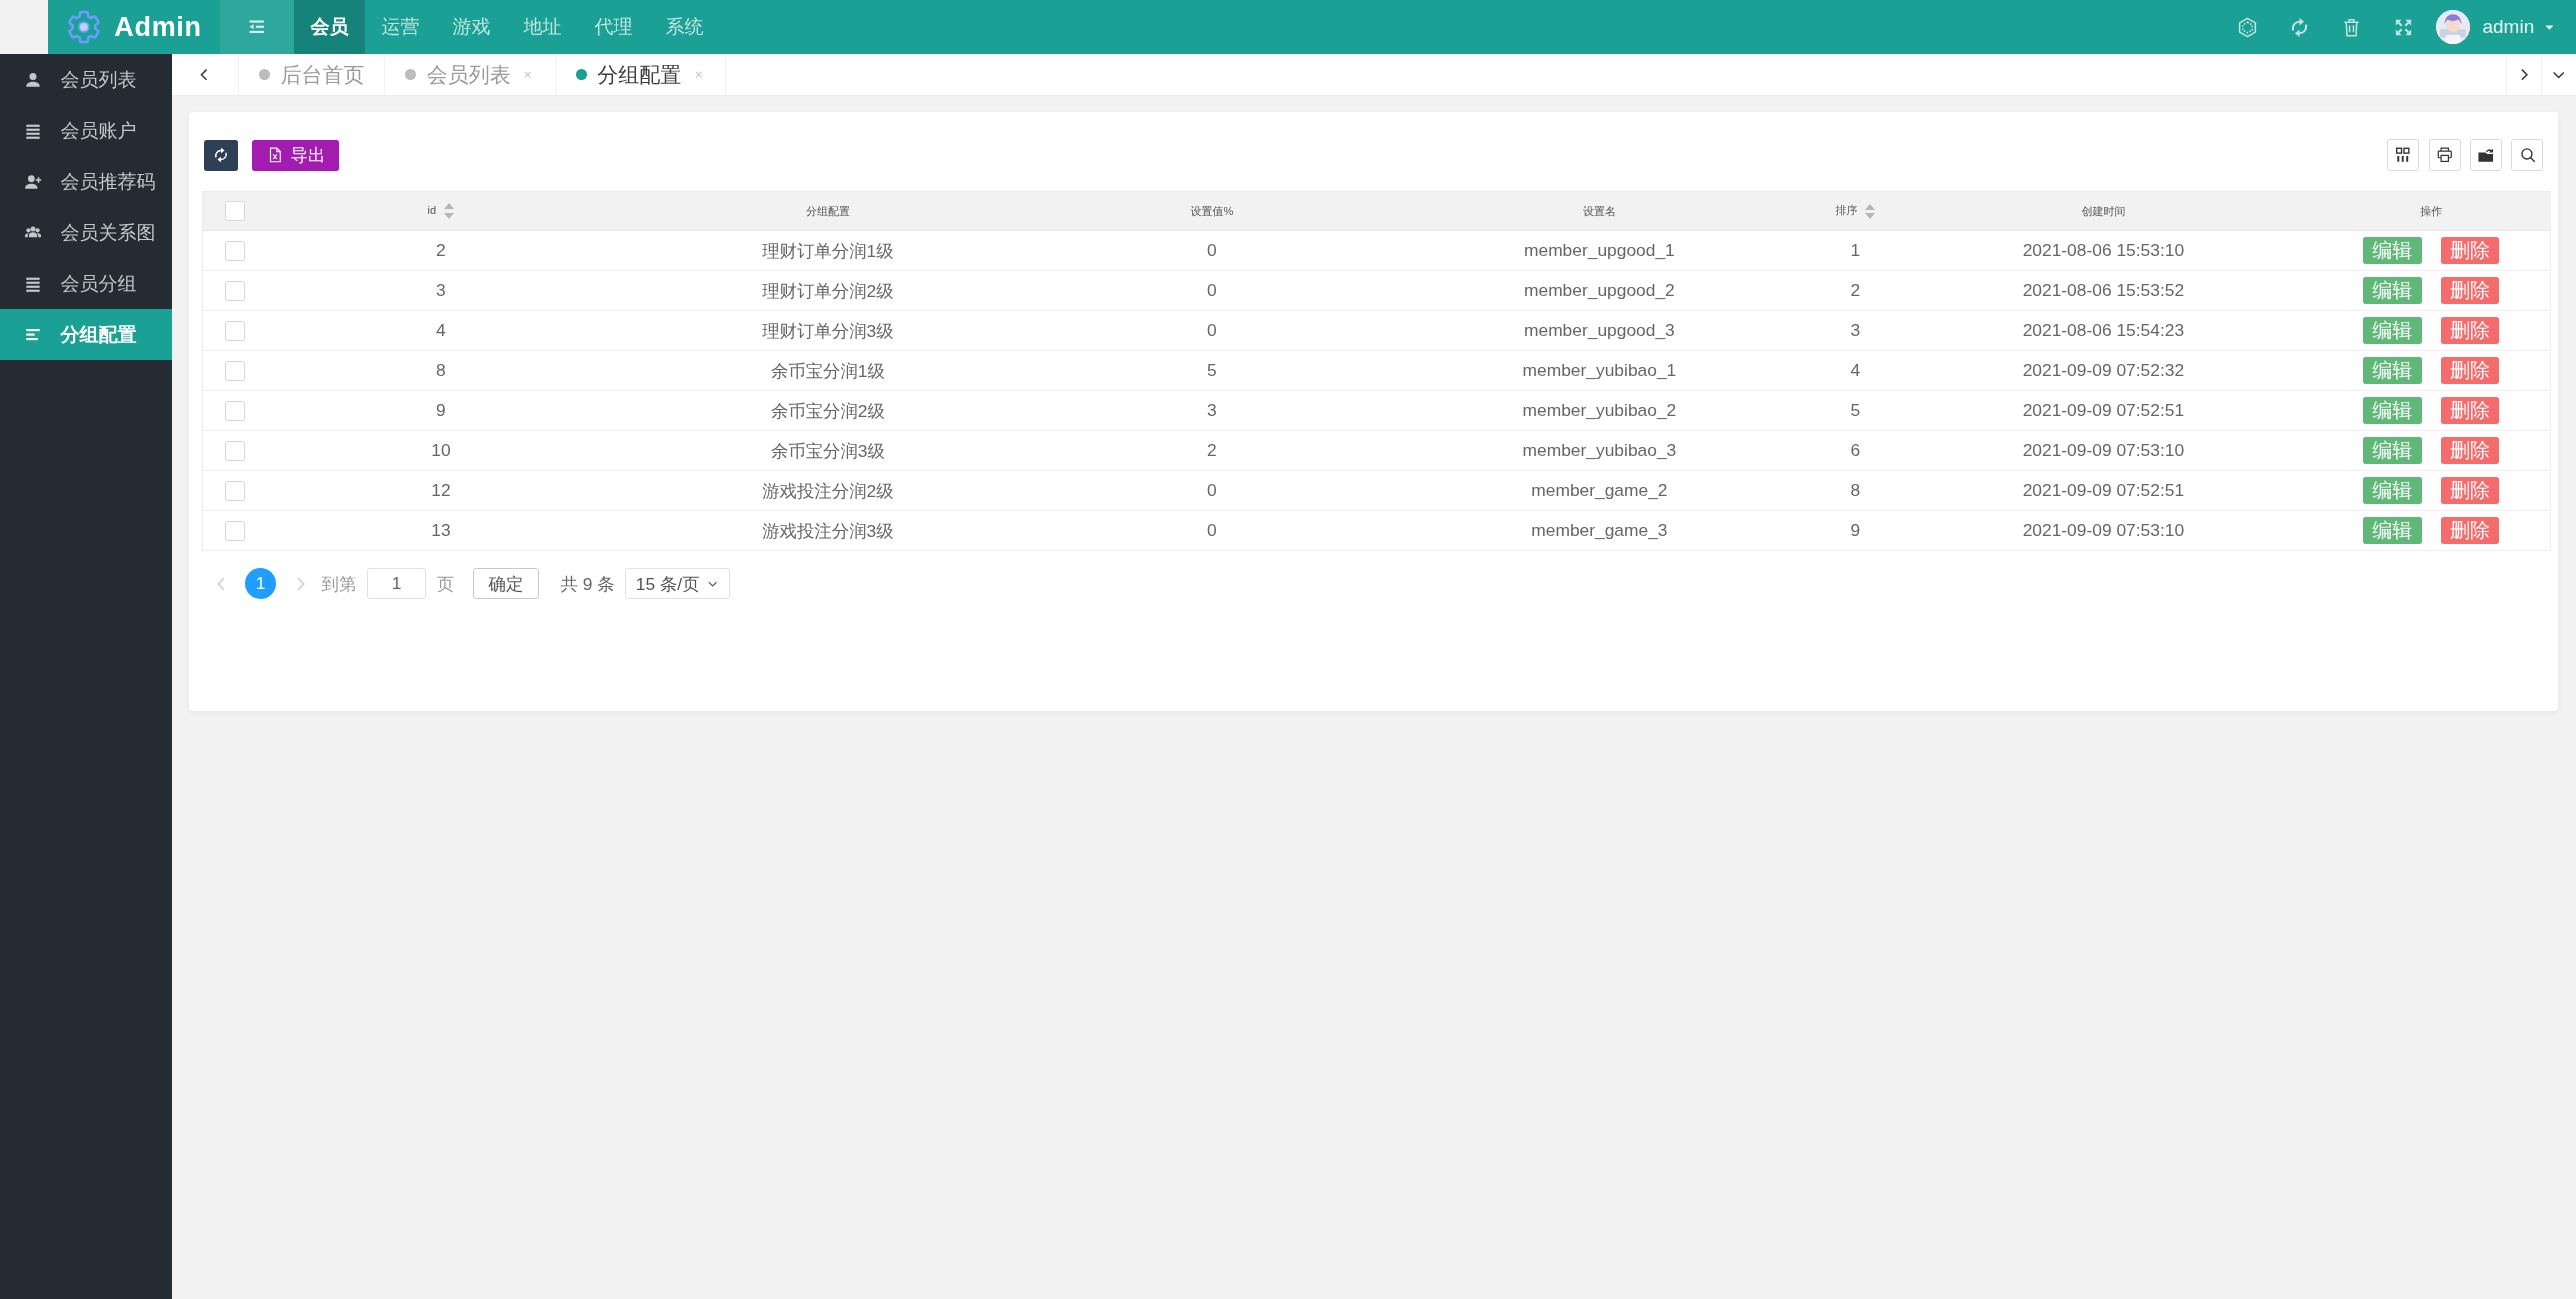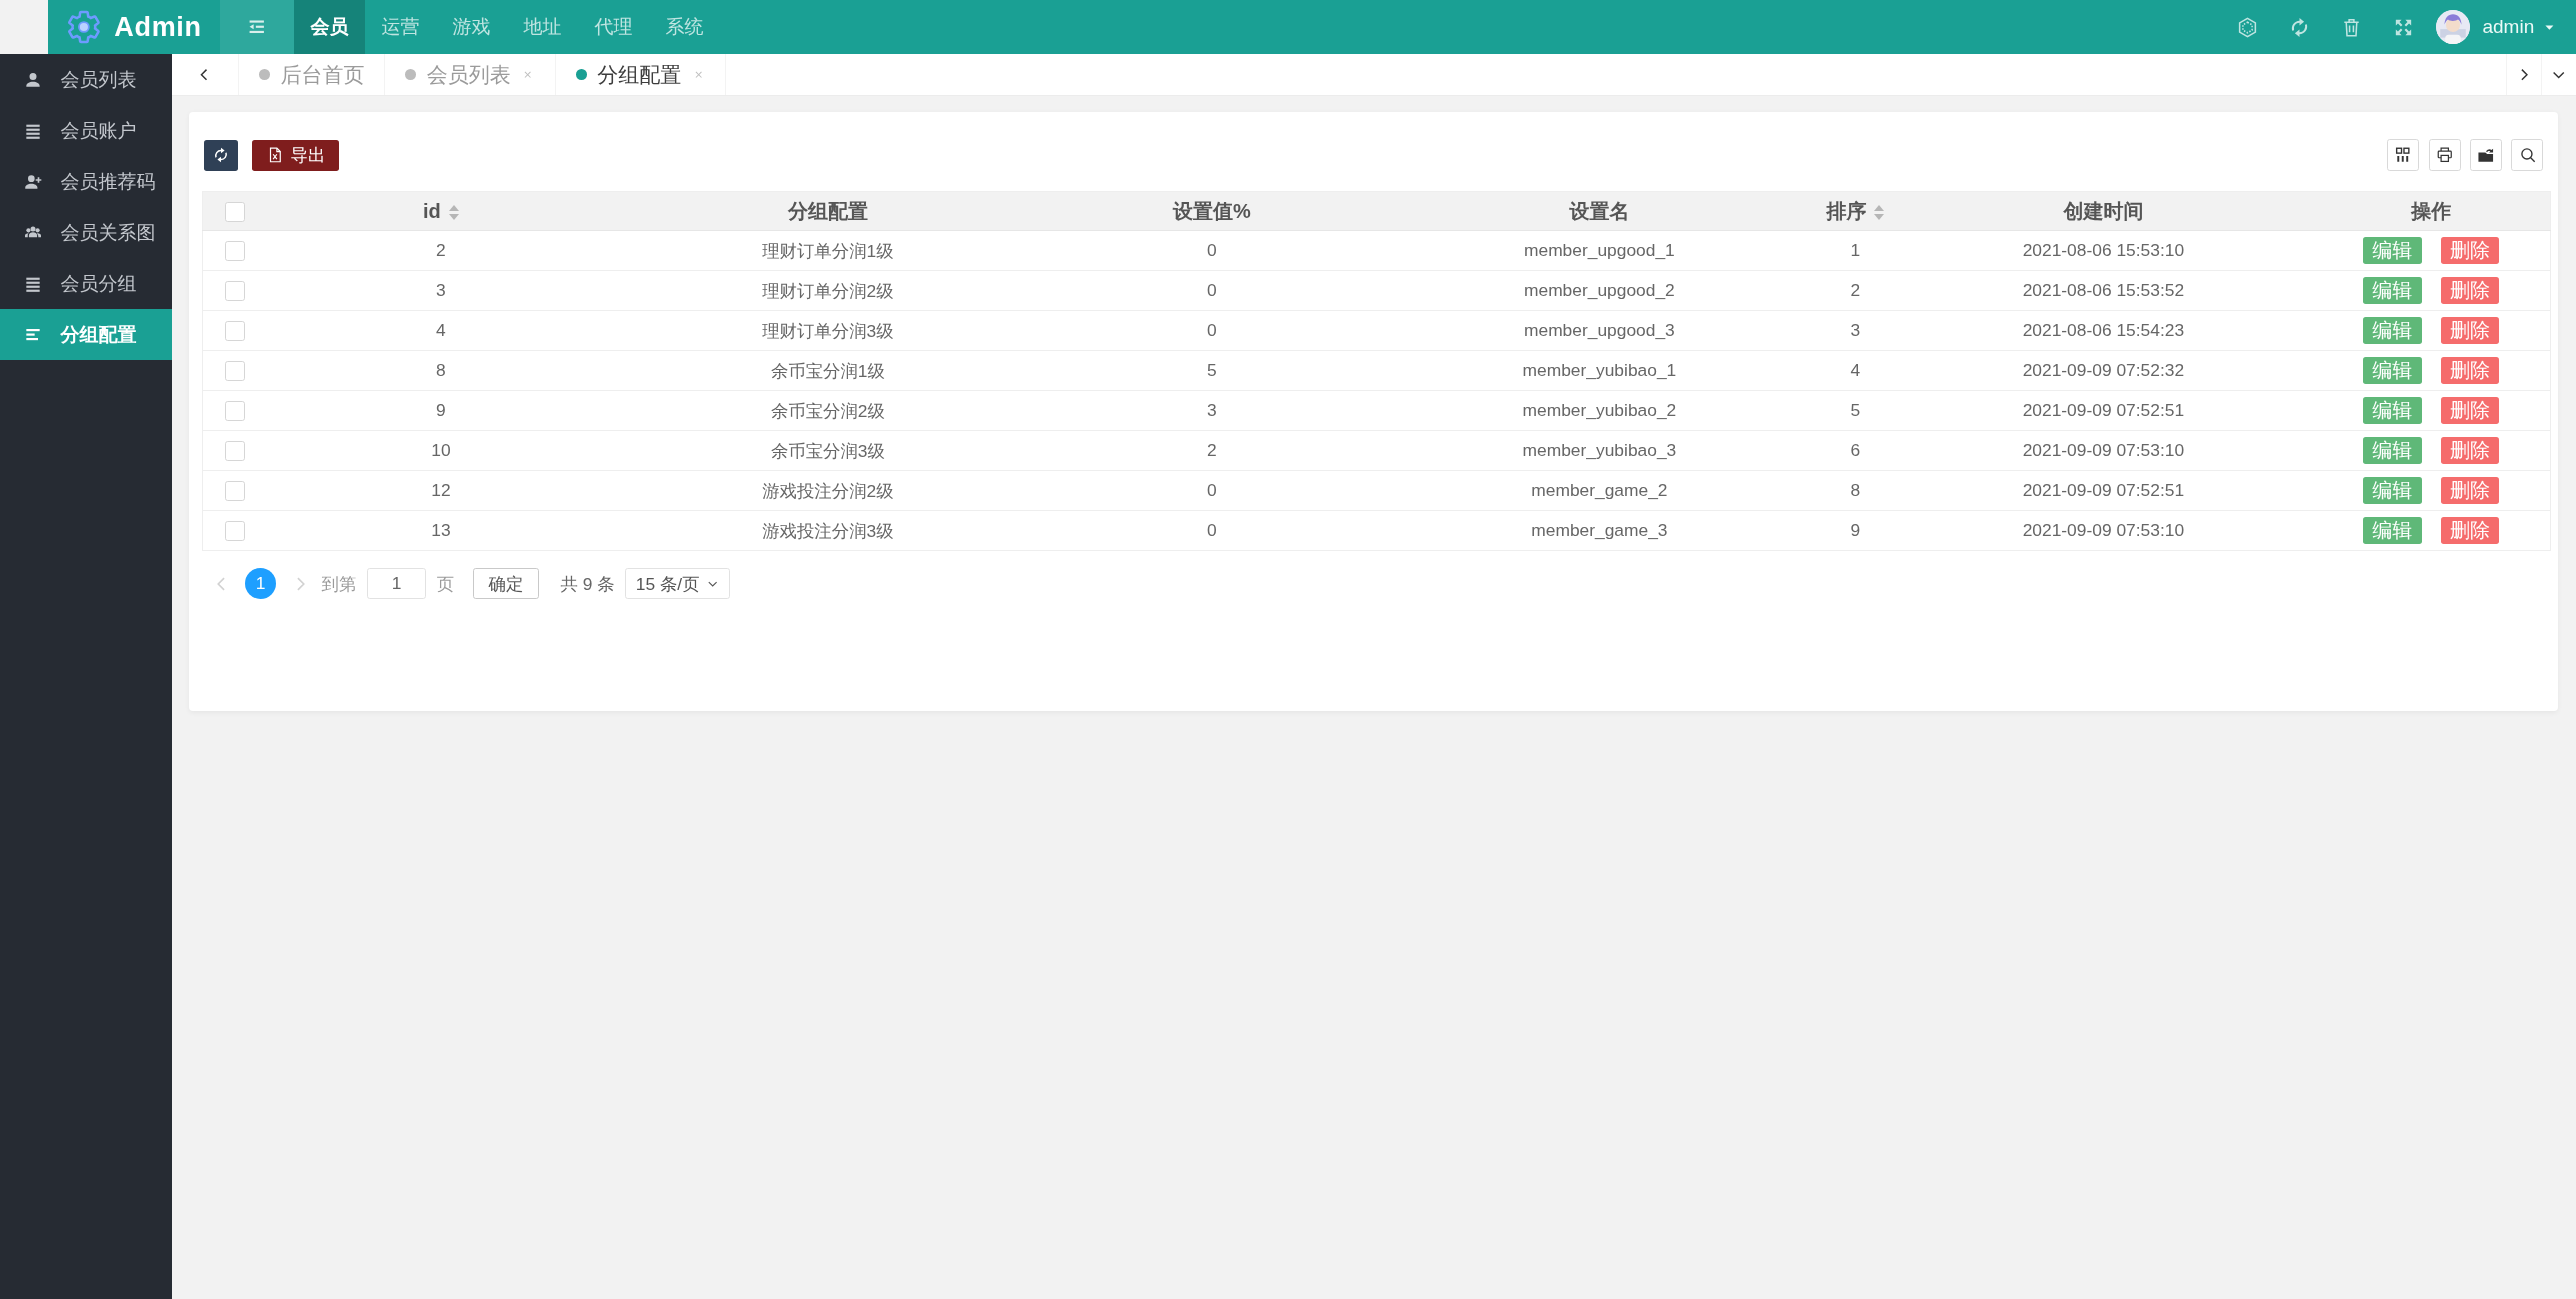--- a/index.html
+++ b/index.html
@@ -47,28 +47,28 @@
   .tab-right { margin-left:auto; display:flex; }
   .tab-right .tab-arrow { width:35px; border-left:0.7px solid #f3f3f3; }
 
   
   .card { position:absolute; left:189px; top:112px; width:2369px; height:599px; background:#fff; border-radius:4px; box-shadow:0 1.3px 5.4px rgba(0,0,0,.05); padding:0 13.4px; }
   .toolrow { display:flex; align-items:center; justify-content:space-between; padding:27px 1.3px 20px; }
   .tool-left { display:flex; align-items:center; }
   .btn { height:31px; border:none; border-radius:2.7px; color:#fff; font-size:17.4px; display:inline-flex; align-items:center; justify-content:center; cursor:pointer; font-family:inherit; }
   .btn .icon svg { width:18px; height:18px; }
   .btn-refresh { width:34px; background:#2f4056; }
-  .btn-export { background:#7f1d1d; padding:0 13.4px; gap:6.7px; margin-left:14.8px; }
+  .btn-export { background:#a21caf; padding:0 13.4px; gap:6.7px; margin-left:14.8px; }
   .tool-icons { display:flex; gap:9.4px; }
   .tbtn { width:32px; height:32px; background:#fff; border:0.7px solid #d9d9d9; border-radius:2.7px; display:flex; align-items:center; justify-content:center; color:#333; cursor:pointer; }
   .tbtn svg { width:19.5px; height:19.5px; }
 
   
   table { width:100%; border-collapse:collapse; table-layout:fixed; border:0.7px solid #eee; }
-  thead th { background:#f2f2f2; height:39px; font-size:20px; color:#555; font-weight:700; border-bottom:0.7px solid #e6e6e6; }
+  thead th { background:#f2f2f2; height:39px; font-size:11px; color:#555; font-weight:400; border-bottom:0.7px solid #e6e6e6; }
   tbody td { height:40px; text-align:center; font-size:17.4px; color:#666; border-bottom:0.7px solid #eee; background:#fff; }
   .cb { display:inline-block; width:20px; height:20px; border:1.3px solid #d6d6d6; border-radius:2.7px; background:#fff; vertical-align:middle; cursor:pointer; }
   .sort { display:inline-flex; flex-direction:column; gap:3.4px; margin-left:8px; vertical-align:middle; cursor:pointer; }
   .sort i { width:0; height:0; border-left:5.4px solid transparent; border-right:5.4px solid transparent; display:block; }
   .sort .up { border-bottom:6px solid #b6b6b6; }
   .sort .down { border-top:6px solid #b6b6b6; }
   .op-btn { height:27px; padding:0 9.4px; border:none; border-radius:2.7px; color:#fff; font-size:20px; cursor:pointer; margin:0 4px; font-family:inherit; }
   .op-edit { background:#5FB878; }
   .op-del { background:#F56C6C;margin-left:15px; }
 

